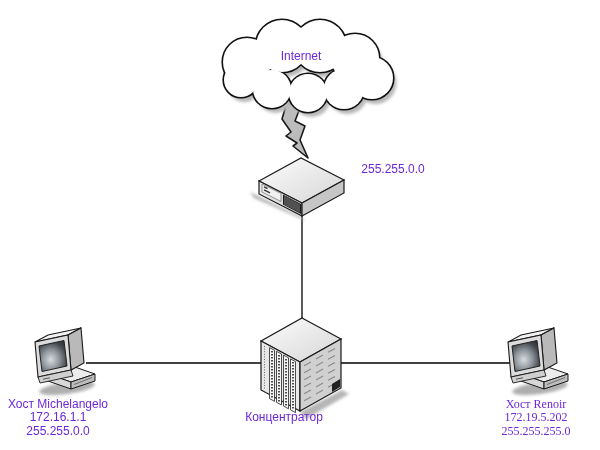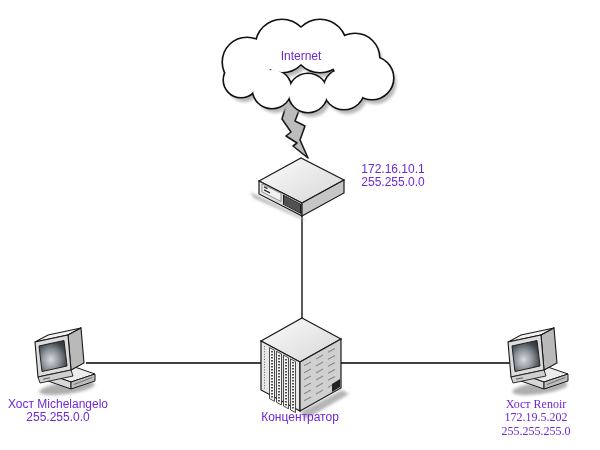--- a/index.html
+++ b/index.html
@@ -175,28 +175,28 @@
       <polygon points="332,384 340,379 340,387 332,392" fill="#222"></polygon>
     </g>
 
     <use href="#pc-icon" x="33" y="328"></use>
     <use href="#pc-icon" x="506" y="328"></use>
   </svg>
 
   <div class="lbl" style="left:301px; top:50px;">Internet</div>
 
   <div class="lbl" style="left:393px; top:163px;">
-    <div>172.16.10.1</div>
     <div>255.255.0.0</div>
   </div>
 
-  <div class="lbl" style="left:300px; top:411px;">Концентратор</div>
+  <div class="lbl" style="left:284px; top:411px;">Концентратор</div>
 
   <div class="lbl" style="left:58px; top:398px;">
     <div>Хост Michelangelo</div>
+    <div>172.16.1.1</div>
     <div>255.255.0.0</div>
   </div>
 
   <div class="lbl" style="left:536px; top:398px;font-family:Liberation Serif, serif;">
     <div>Хост Renoir</div>
     <div>172.19.5.202</div>
     <div>255.255.255.0</div>
   </div>
 
 </div>

